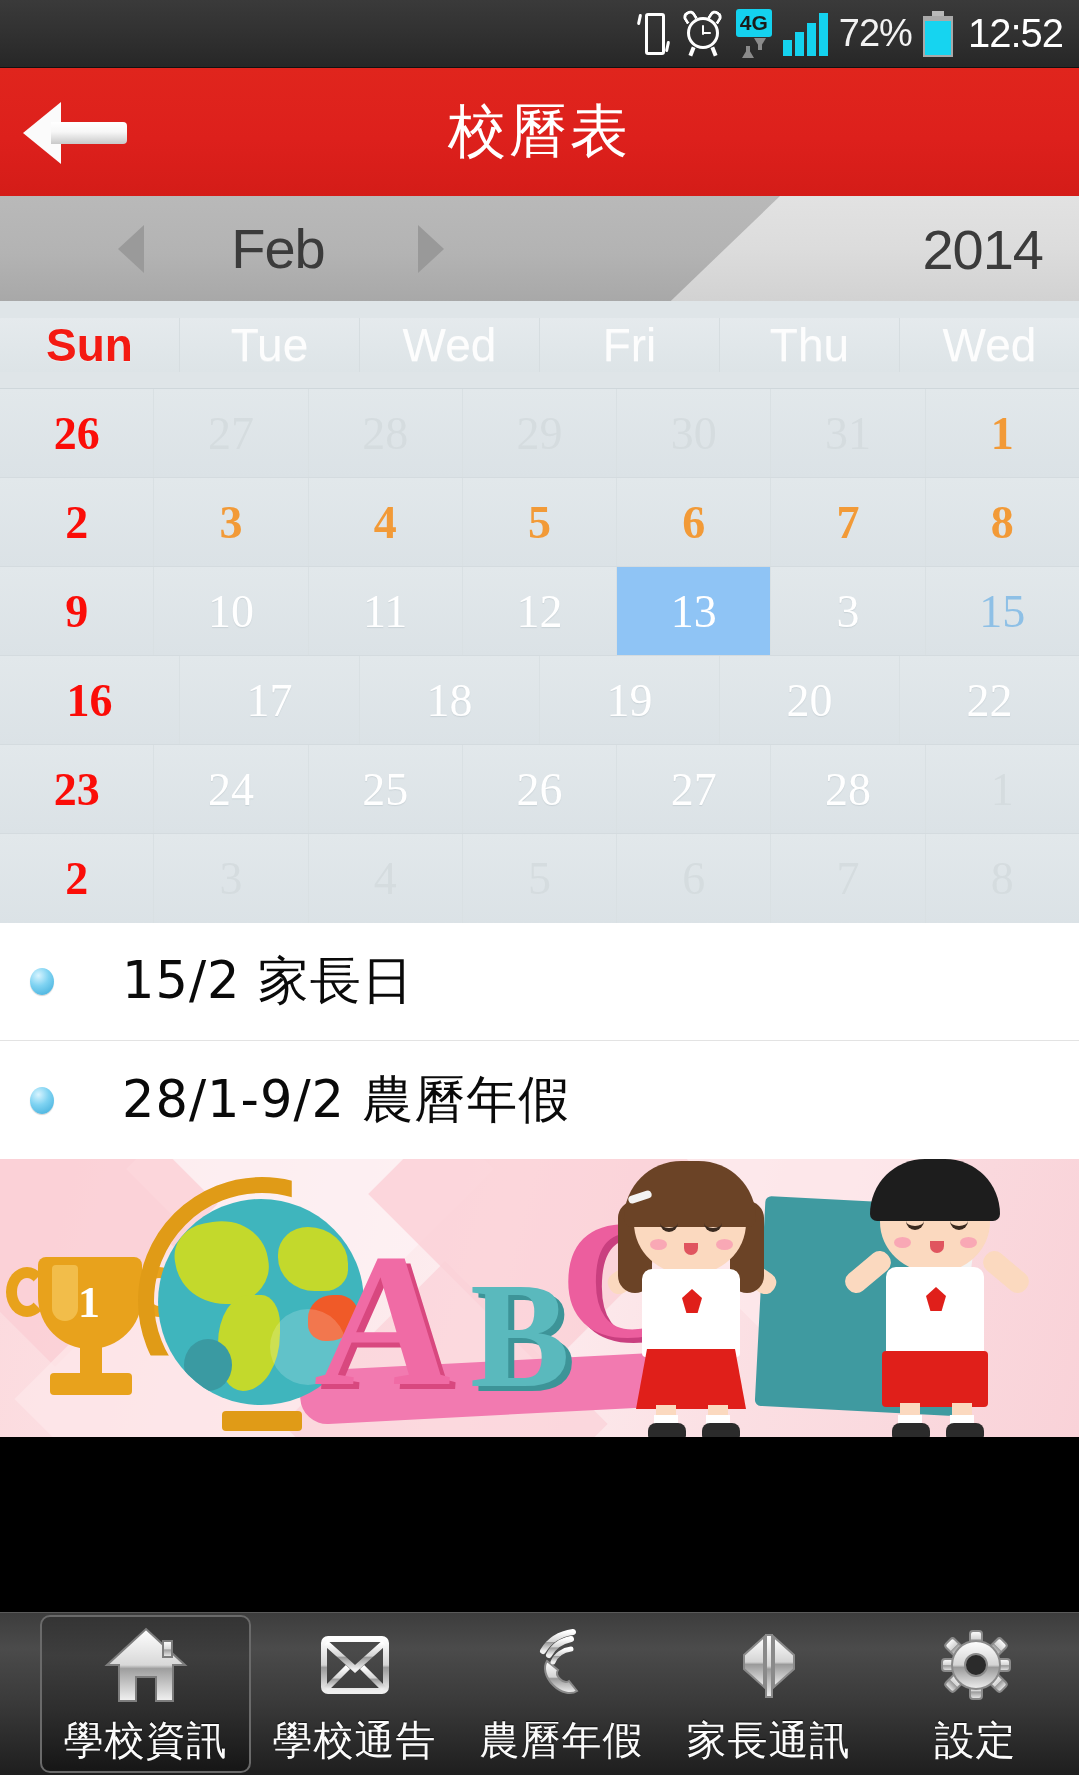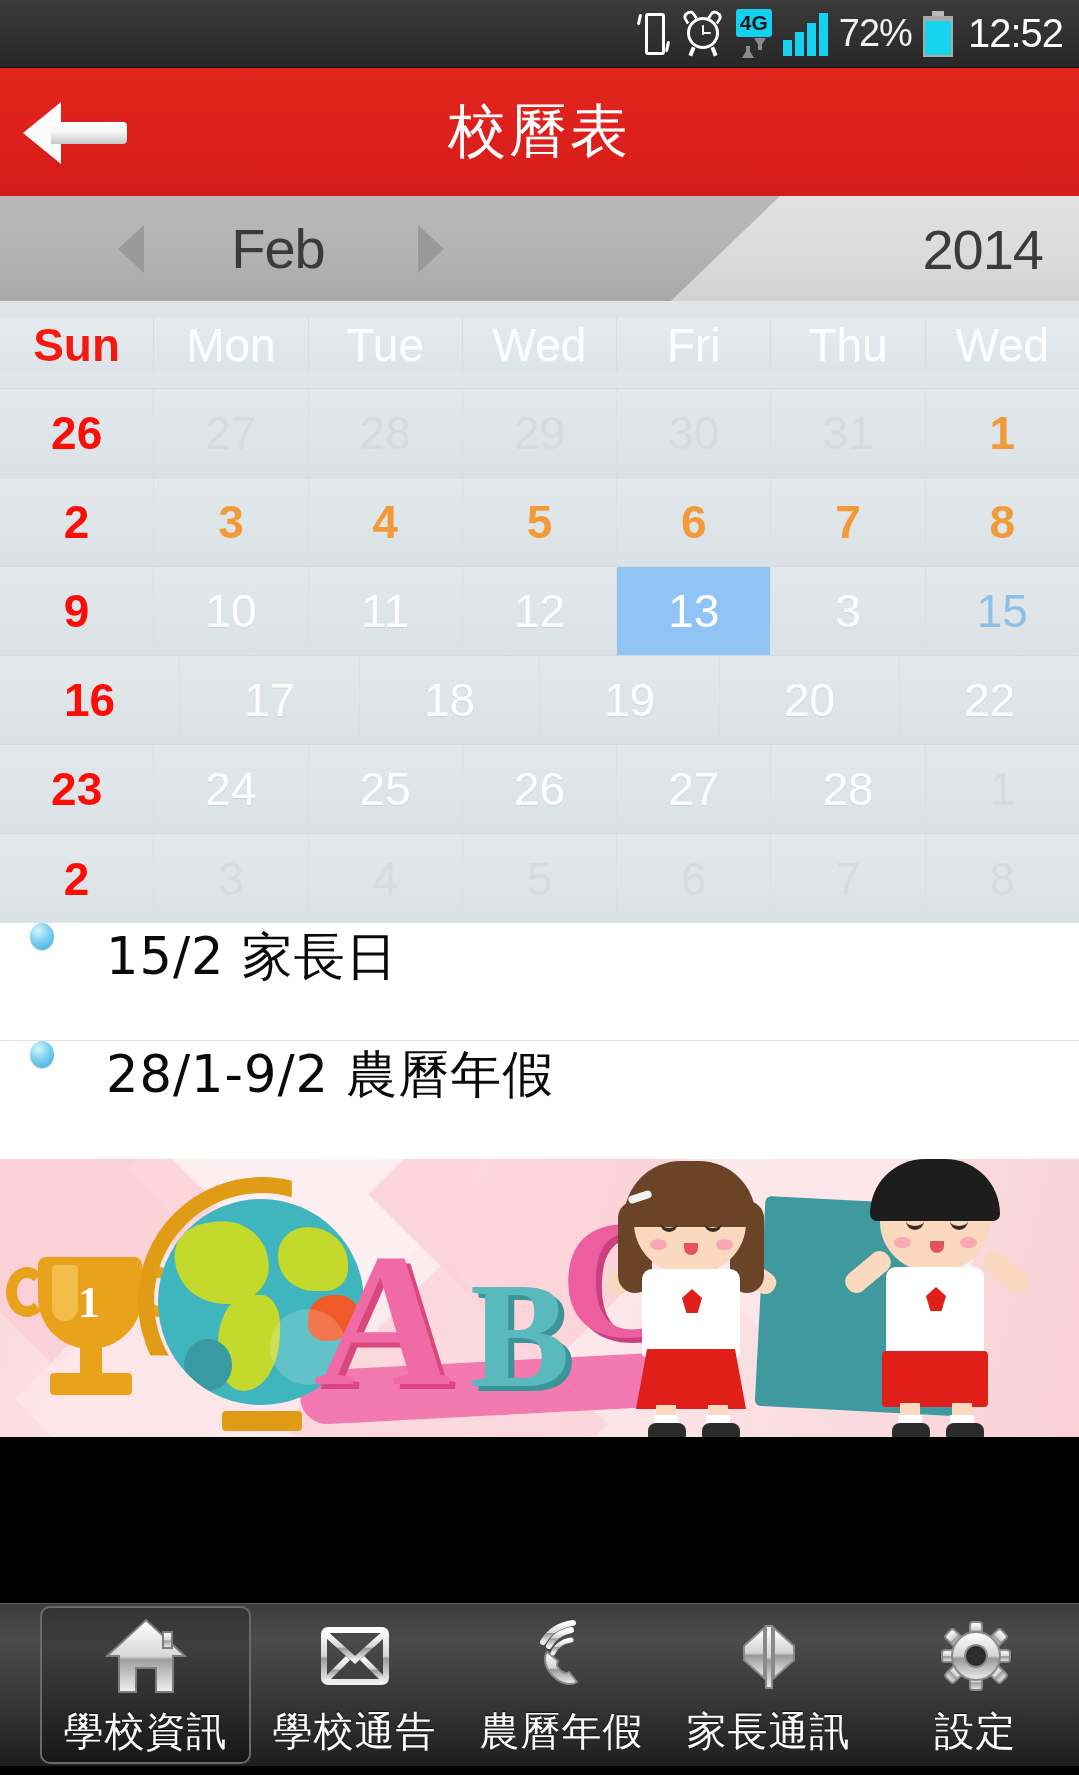--- a/index.html
+++ b/index.html
@@ -126,21 +126,21 @@
   .cal-head{ display:flex; height:88px; border-bottom:1px solid #cfd7db;align-items:center; }
   .cal-head div{
     flex:1 1 0; display:flex; align-items:center; justify-content:center;
     font-size:46px; color:#fdfdfd; font-weight:500;
     border-right:1px solid #d6dde0;
     background:linear-gradient(to bottom,#e5eaed 0%,#dde4e7 100%);
     text-shadow:0 1px 0 rgba(255,255,255,.35);
   }
   .cal-head div:last-child{ border-right:none; }
   .cal-head div.sun{ color:#f41a12; font-weight:bold; }
-  .cal-row{ display:flex; height:89px; border-bottom:1px solid #d4dbdf; }
+  .cal-row{ display:flex; height:89px; border-bottom:1px solid #d4dbdf;font-family:Liberation Serif, serif; }
   .cal-row:last-child{ border-bottom:none; }
   .cell{
     flex:1 1 0; display:flex; align-items:center; justify-content:center;
     font-size:46px; font-weight:500;
     border-right:1px solid #d9e0e3;
     background:linear-gradient(to bottom,#e2e8eb 0%,#dbe2e6 100%);
     color:#ffffff;
     text-shadow:0 1px 1px rgba(140,155,165,.25);
   }
   .cell:last-child{ border-right:none; }
@@ -150,22 +150,22 @@
   .cell.holiday{ color:#f29a37; text-shadow:none; font-weight:bold; }
   .cell.event{ color:#8ec0e6; font-weight:500; text-shadow:none; }
   .cell.selected{
     background:#8fc4f5; color:#ffffff; font-weight:500;
     text-shadow:none;
   }
 
   
   .events{ background:#fff; }
   .event-row{
-    height:118px; display:flex; align-items:flex-start;
-    border-bottom:1px solid #e3e3e3; padding-left:30px;
+    height:118px; display:flex; align-items:center;
+    border-bottom:1px solid #e3e3e3; padding-left:30px;gap:16px;
   }
   .event-row:last-child{ border-bottom:none; }
   .bullet{
     width:24px; height:27px; border-radius:50%;
     background:radial-gradient(circle at 35% 28%, #d8f4ff 0%, #7fd3f2 42%, #3aa9d8 100%);
     box-shadow:0 1px 1px rgba(0,0,0,.18);
     flex:0 0 auto; margin-right:52px;
   }
   .event-text{
     font-size:51px; color:#0a0a0a; font-weight:400; letter-spacing:1px;
@@ -286,21 +286,21 @@
   .boy .eye-r{ left:110px; top:56px;}
   .boy .cheek-l{ left:54px; top:72px;}
   .boy .cheek-r{ left:120px; top:72px;}
   .boy .mouth{ left:90px; top:76px;}
   .boy .badge{ left:86px; top:122px;}
   .board{ position:absolute; left:760px; bottom:26px; width:200px; height:210px; background:#3f9aa0; border-radius:6px; transform:rotate(3deg);}
   .board .page{ position:absolute; right:-6px; top:20px; width:58px; height:170px; background:#f3f3f3; transform:rotate(4deg); border-radius:3px;}
 
   
   .bottomnav{
-    position:absolute; left:0; bottom:9px; width:100%; height:163px;
+    position:absolute; left:0; bottom:0; width:100%; height:163px;
     background:linear-gradient(to bottom,#3d3d3d 0%,#4b4b4b 22%,#3a3a3a 55%,#1e1e1e 100%);
     display:flex; align-items:stretch;
     border-top:1px solid #5a5a5a;
     padding-left:40px;
   }
   .navitem{
     flex:1 1 0; display:flex; flex-direction:column;
     align-items:center; justify-content:center; gap:4px;
     position:relative;
   }
@@ -385,21 +385,20 @@
     <div class="mnav next">
       <span class="tri-r"></span>
     </div>
     <div class="year-lbl">2014</div>
   </div>
 </div>
 
 <div class="cal">
   <div class="cal-head">
     <div class="sun">Sun</div>
-    <div>Mon</div>
     <div>Tue</div>
     <div>Wed</div>
     <div>Fri</div>
     <div>Thu</div>
     <div>Wed</div>
   </div>
   <div id="cal-body">
       <div class="cal-row">
         <div class="cell other sun">26</div>
         <div class="cell other">27</div>

